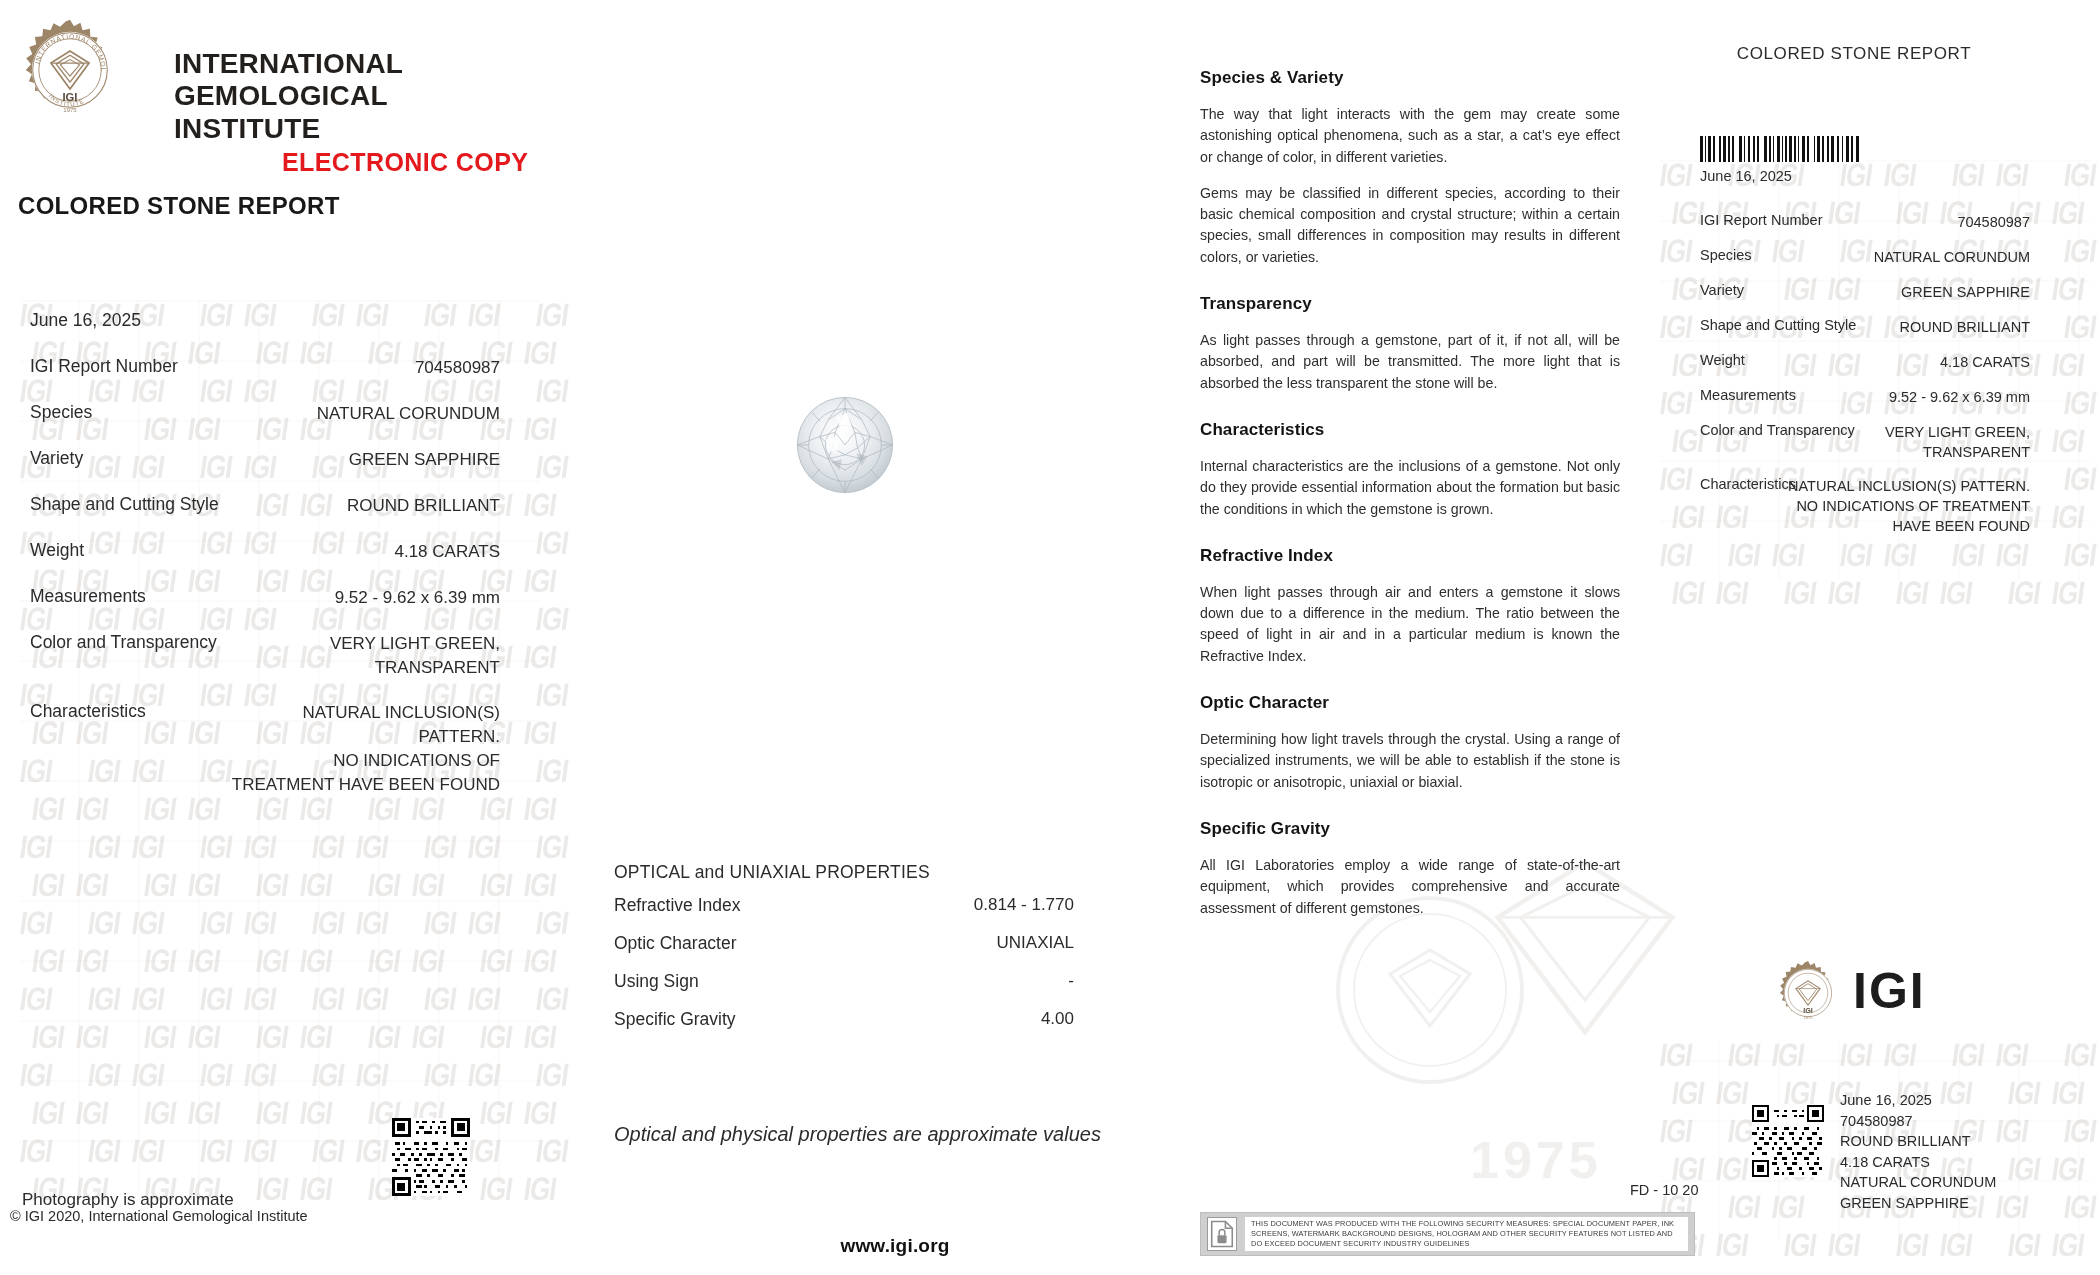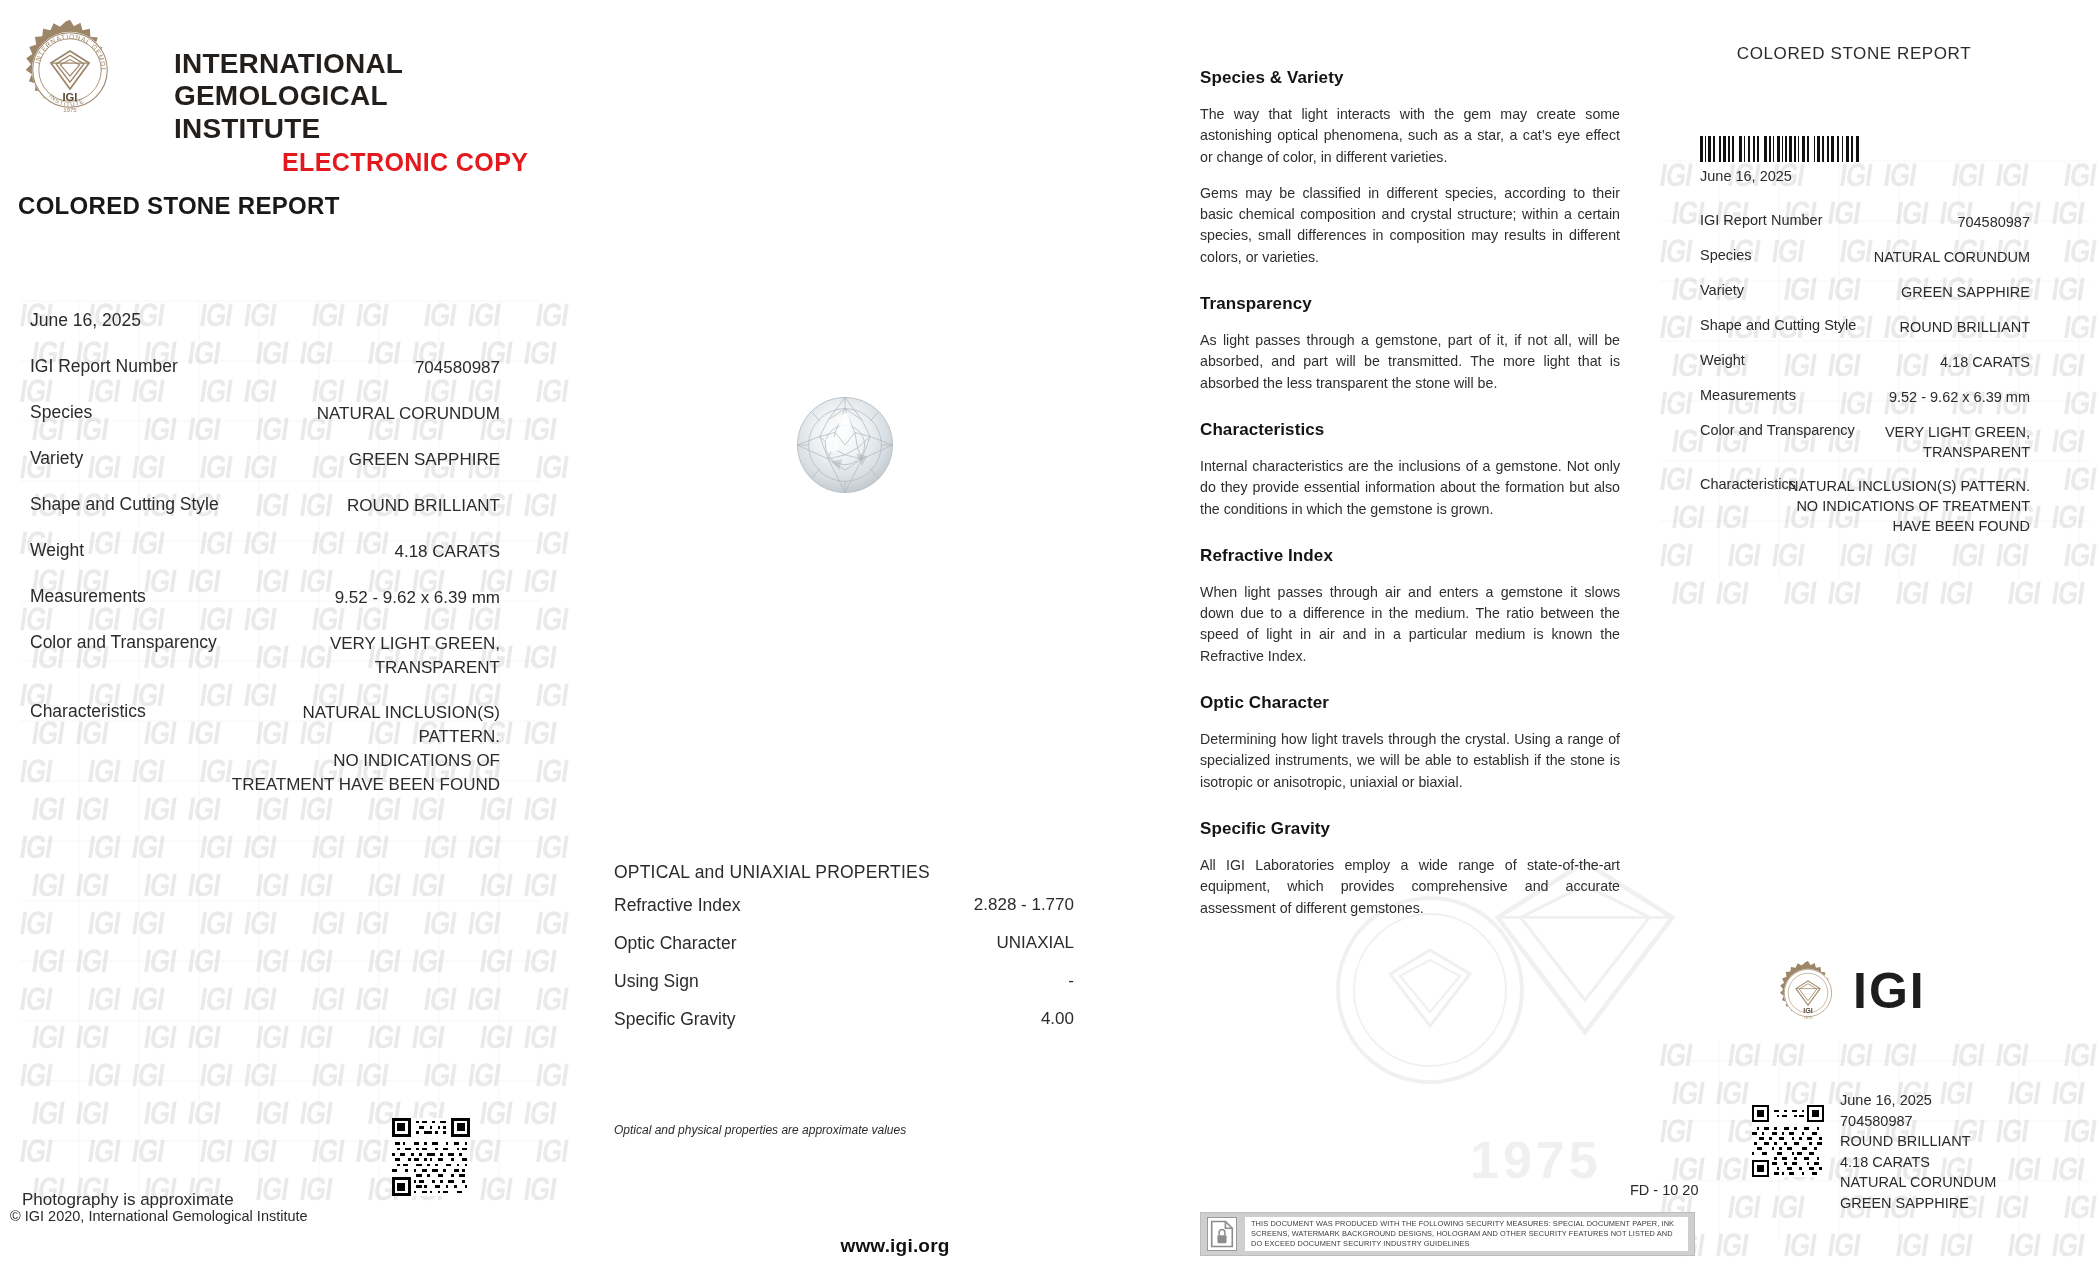--- a/index.html
+++ b/index.html
@@ -81,21 +81,21 @@
   .opt-head {
     position: absolute; left: 14px; top: 862px;
     font-size: 17.5px; color: #2b2b2b; letter-spacing: .2px;
   }
   .otable { position: absolute; left: 14px; top: 895px; width: 460px; }
   .orow { position: relative; height: 38px; }
   .orow .k { position: absolute; left: 0; top: 0; font-size: 17.5px; color: #2b2b2b; }
   .orow .v { position: absolute; right: 0; top: 0; font-size: 17px; color: #2b2b2b; }
   .opt-foot {
     position: absolute; left: 14px; top: 1123px;
-    font-size: 12px; font-style: italic; color: #2b2b2b;
+    font-size: 20px; font-style: italic; color: #2b2b2b;
   }
   .site {
     position: absolute; left: 0; right: 0; top: 1235px;
     text-align: center; font-size: 19px; font-weight: 700; color: #111;
     letter-spacing: .2px;
   }
 
   
   .desc-panel { position: absolute; left: 1190px; top: 0; width: 440px; height: 1275px; }
   .desc-inner { position: absolute; left: 10px; top: 68px; width: 420px; }
@@ -787,21 +787,21 @@
           <path d="M58 56 L66 58 L62 65 Z"></path>
           <path d="M40 62 L48 60 L46 68 Z"></path>
         </g>
       </svg>
     </div>
 
     <div class="opt-head">OPTICAL and UNIAXIAL PROPERTIES</div>
     <div class="otable" id="optical-table">
         <div class="orow">
           <span class="k">Refractive Index</span>
-          <span class="v">2.828 - 1.770</span>
+          <span class="v">0.814 - 1.770</span>
         </div>
         <div class="orow">
           <span class="k">Optic Character</span>
           <span class="v">UNIAXIAL</span>
         </div>
         <div class="orow">
           <span class="k">Using Sign</span>
           <span class="v">-</span>
         </div>
         <div class="orow">
@@ -814,21 +814,21 @@
   </div>
 
   <div class="desc-panel">
     <div class="desc-inner" id="desc-sections">
         <div class="d-h">Species &amp; Variety</div>
         <p class="d-p">The way that light interacts with the gem may create some astonishing optical phenomena, such as a star, a cat’s eye effect or change of color, in different varieties.</p>
         <p class="d-p">Gems may be classified in different species, according to their basic chemical composition and crystal structure; within a certain species, small differences in composition may results in different colors, or varieties.</p>
         <div class="d-h sp">Transparency</div>
         <p class="d-p">As light passes through a gemstone, part of it, if not all, will be absorbed, and part will be transmitted. The more light that is absorbed the less transparent the stone will be.</p>
         <div class="d-h sp">Characteristics</div>
-        <p class="d-p">Internal characteristics are the inclusions of a gemstone. Not only do they provide essential information  about the formation but also the conditions in which the gemstone is grown.</p>
+        <p class="d-p">Internal characteristics are the inclusions of a gemstone. Not only do they provide essential information  about the formation but basic the conditions in which the gemstone is grown.</p>
         <div class="d-h sp">Refractive Index</div>
         <p class="d-p">When light passes through air and enters a gemstone it slows down due to a difference in the medium. The ratio between the speed of light in air and in a particular medium is known the Refractive Index.</p>
         <div class="d-h sp">Optic Character</div>
         <p class="d-p">Determining how light travels through the crystal. Using a range of specialized instruments, we will be able to establish if the stone is isotropic or anisotropic, uniaxial or biaxial.</p>
         <div class="d-h sp">Specific Gravity</div>
         <p class="d-p">All IGI Laboratories employ a wide range of state-of-the-art equipment, which provides comprehensive and accurate assessment of different gemstones.</p>
       </div>
   </div>
 
   <div class="copy">© IGI 2020, International Gemological Institute</div>

